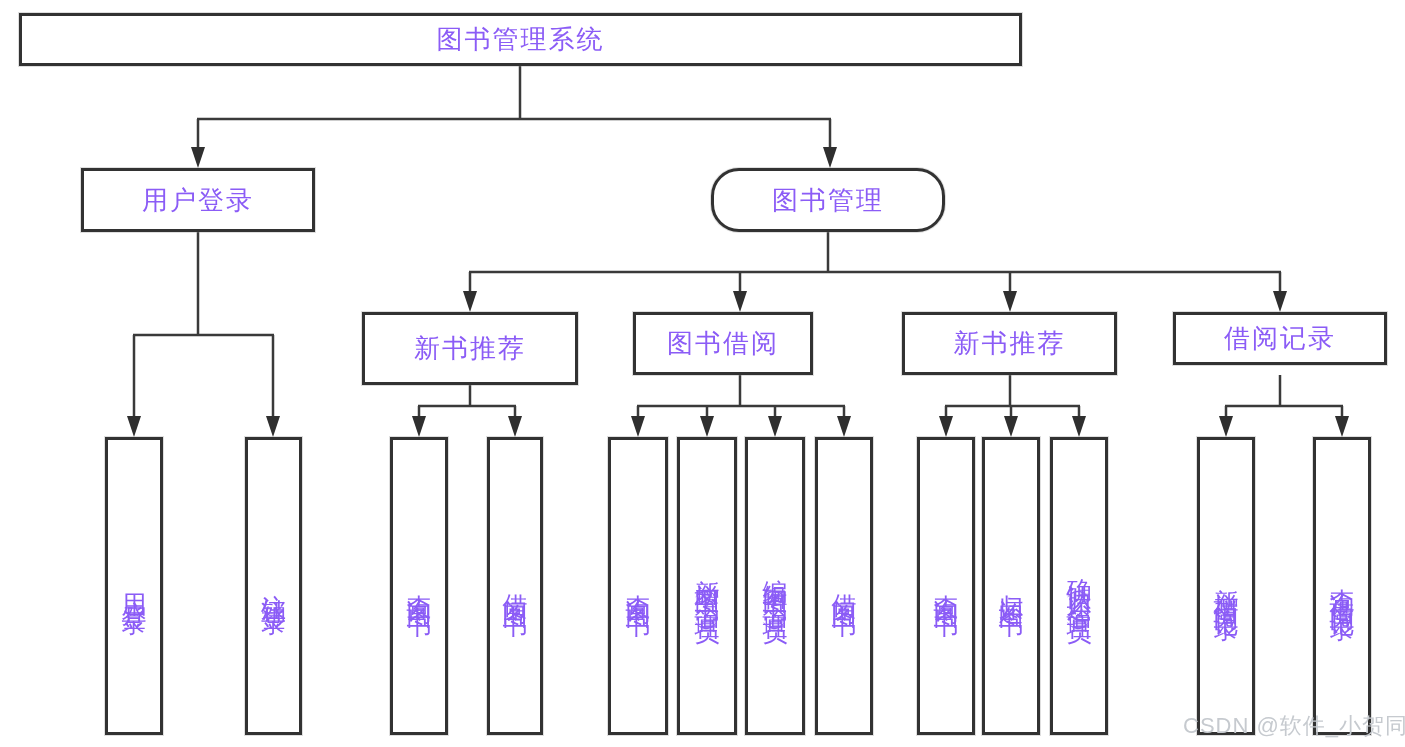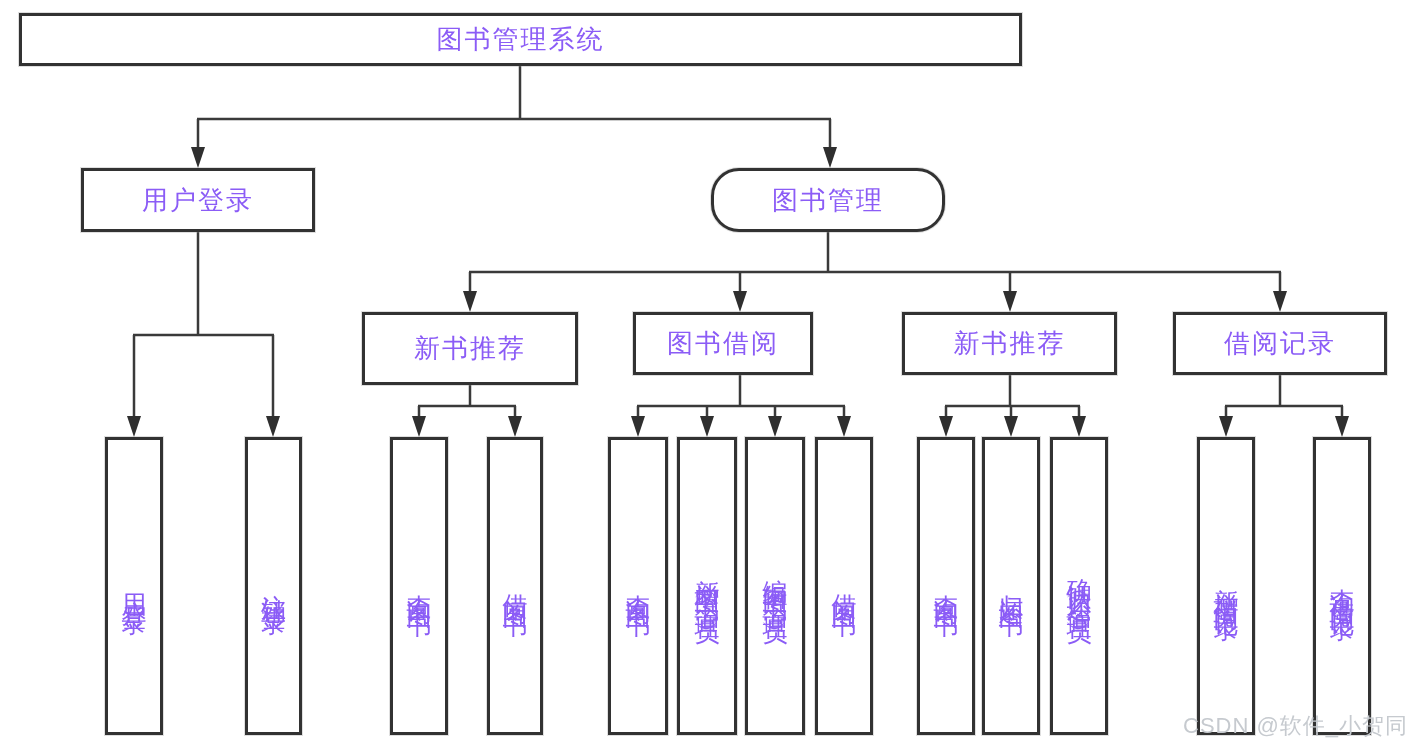--- a/index.html
+++ b/index.html
@@ -120,21 +120,21 @@
 
   <div class="hnode" style="left:362px;top:312px;width:216px;height:73px;">
     <span>新书推荐</span>
   </div>
   <div class="hnode" style="left:633px;top:312px;width:180px;height:63px;">
     <span>图书借阅</span>
   </div>
   <div class="hnode" style="left:902px;top:312px;width:215px;height:63px;">
     <span>新书推荐</span>
   </div>
-  <div class="hnode" style="left:1173px;top:312px;width:214px;height:63px;">
+  <div class="hnode" style="left:1173px;top:312px;width:214px;height:53px;">
     <span>借阅记录</span>
   </div>
 
   <div class="vnode" style="left:105px;width:58px;">
     <span class="vlabel">用户登录</span>
   </div>
   <div class="vnode" style="left:245px;width:57px;">
     <span class="vlabel">注销登录</span>
   </div>
 

